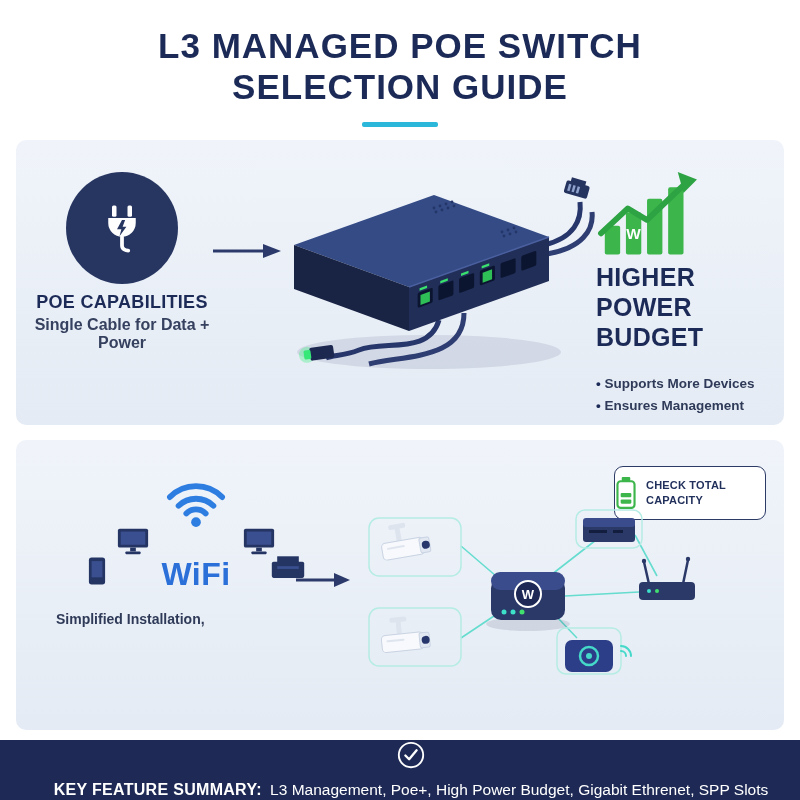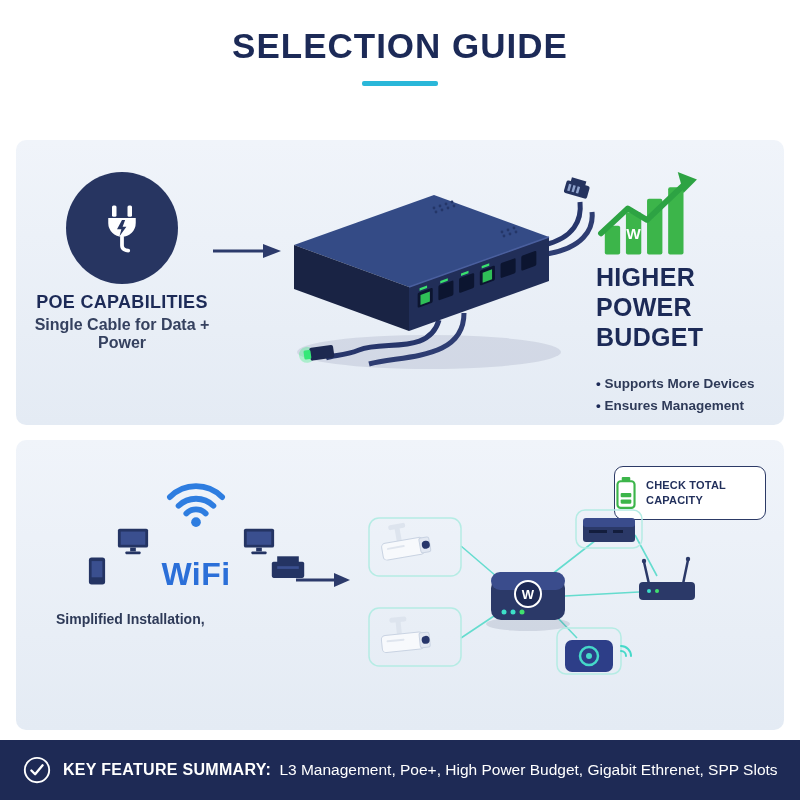--- a/index.html
+++ b/index.html
@@ -50,31 +50,32 @@
   .arrow2{position:absolute;left:278px;top:130px;}
   .capacity-badge{position:absolute;left:598px;top:26px;width:152px;height:54px;background:#ffffff;
                   border:1.5px solid #2c3a66;border-radius:9px;display:flex;align-items:center;
                   padding:0 0;box-sizing:border-box;gap:9px;}
   .badge-text{font-size:11px;font-weight:800;color:#22305c;line-height:1.35;letter-spacing:.2px;}
   .badge-text span{display:block;}
   .network-illo{position:absolute;left:330px;top:40px;}
 
   
   .footer{position:absolute;left:0;top:740px;width:800px;height:60px;background:#1e2a55;
-          display:flex;align-items:center;padding:0 0 0 22px;box-sizing:border-box;gap:11px;}
+          display:flex;align-items:center;padding:0 0 0 22px;box-sizing:border-box;gap:11px;flex-direction:column;}
   .footer p{margin:0;color:#ffffff;font-size:15.5px;white-space:nowrap;}
   .f-head{font-weight:800;font-size:16px;letter-spacing:.3px;margin-right:4px;}
 </style>
 </head>
 <body>
 
 <div class="canvas">
 
   <header class="title-block">
     <h1>
+      <span>L3 MANAGED POE SWITCH</span>
       <span>SELECTION GUIDE</span>
     </h1>
     <div class="accent-bar"></div>
   </header>
 
   <section class="panel panel1">
 
     <div class="poe-circle">
       <svg width="60" height="60" viewBox="0 0 48 48">
         <rect x="16" y="6" width="3.6" height="9" rx="1.2" fill="#ffffff"></rect>

